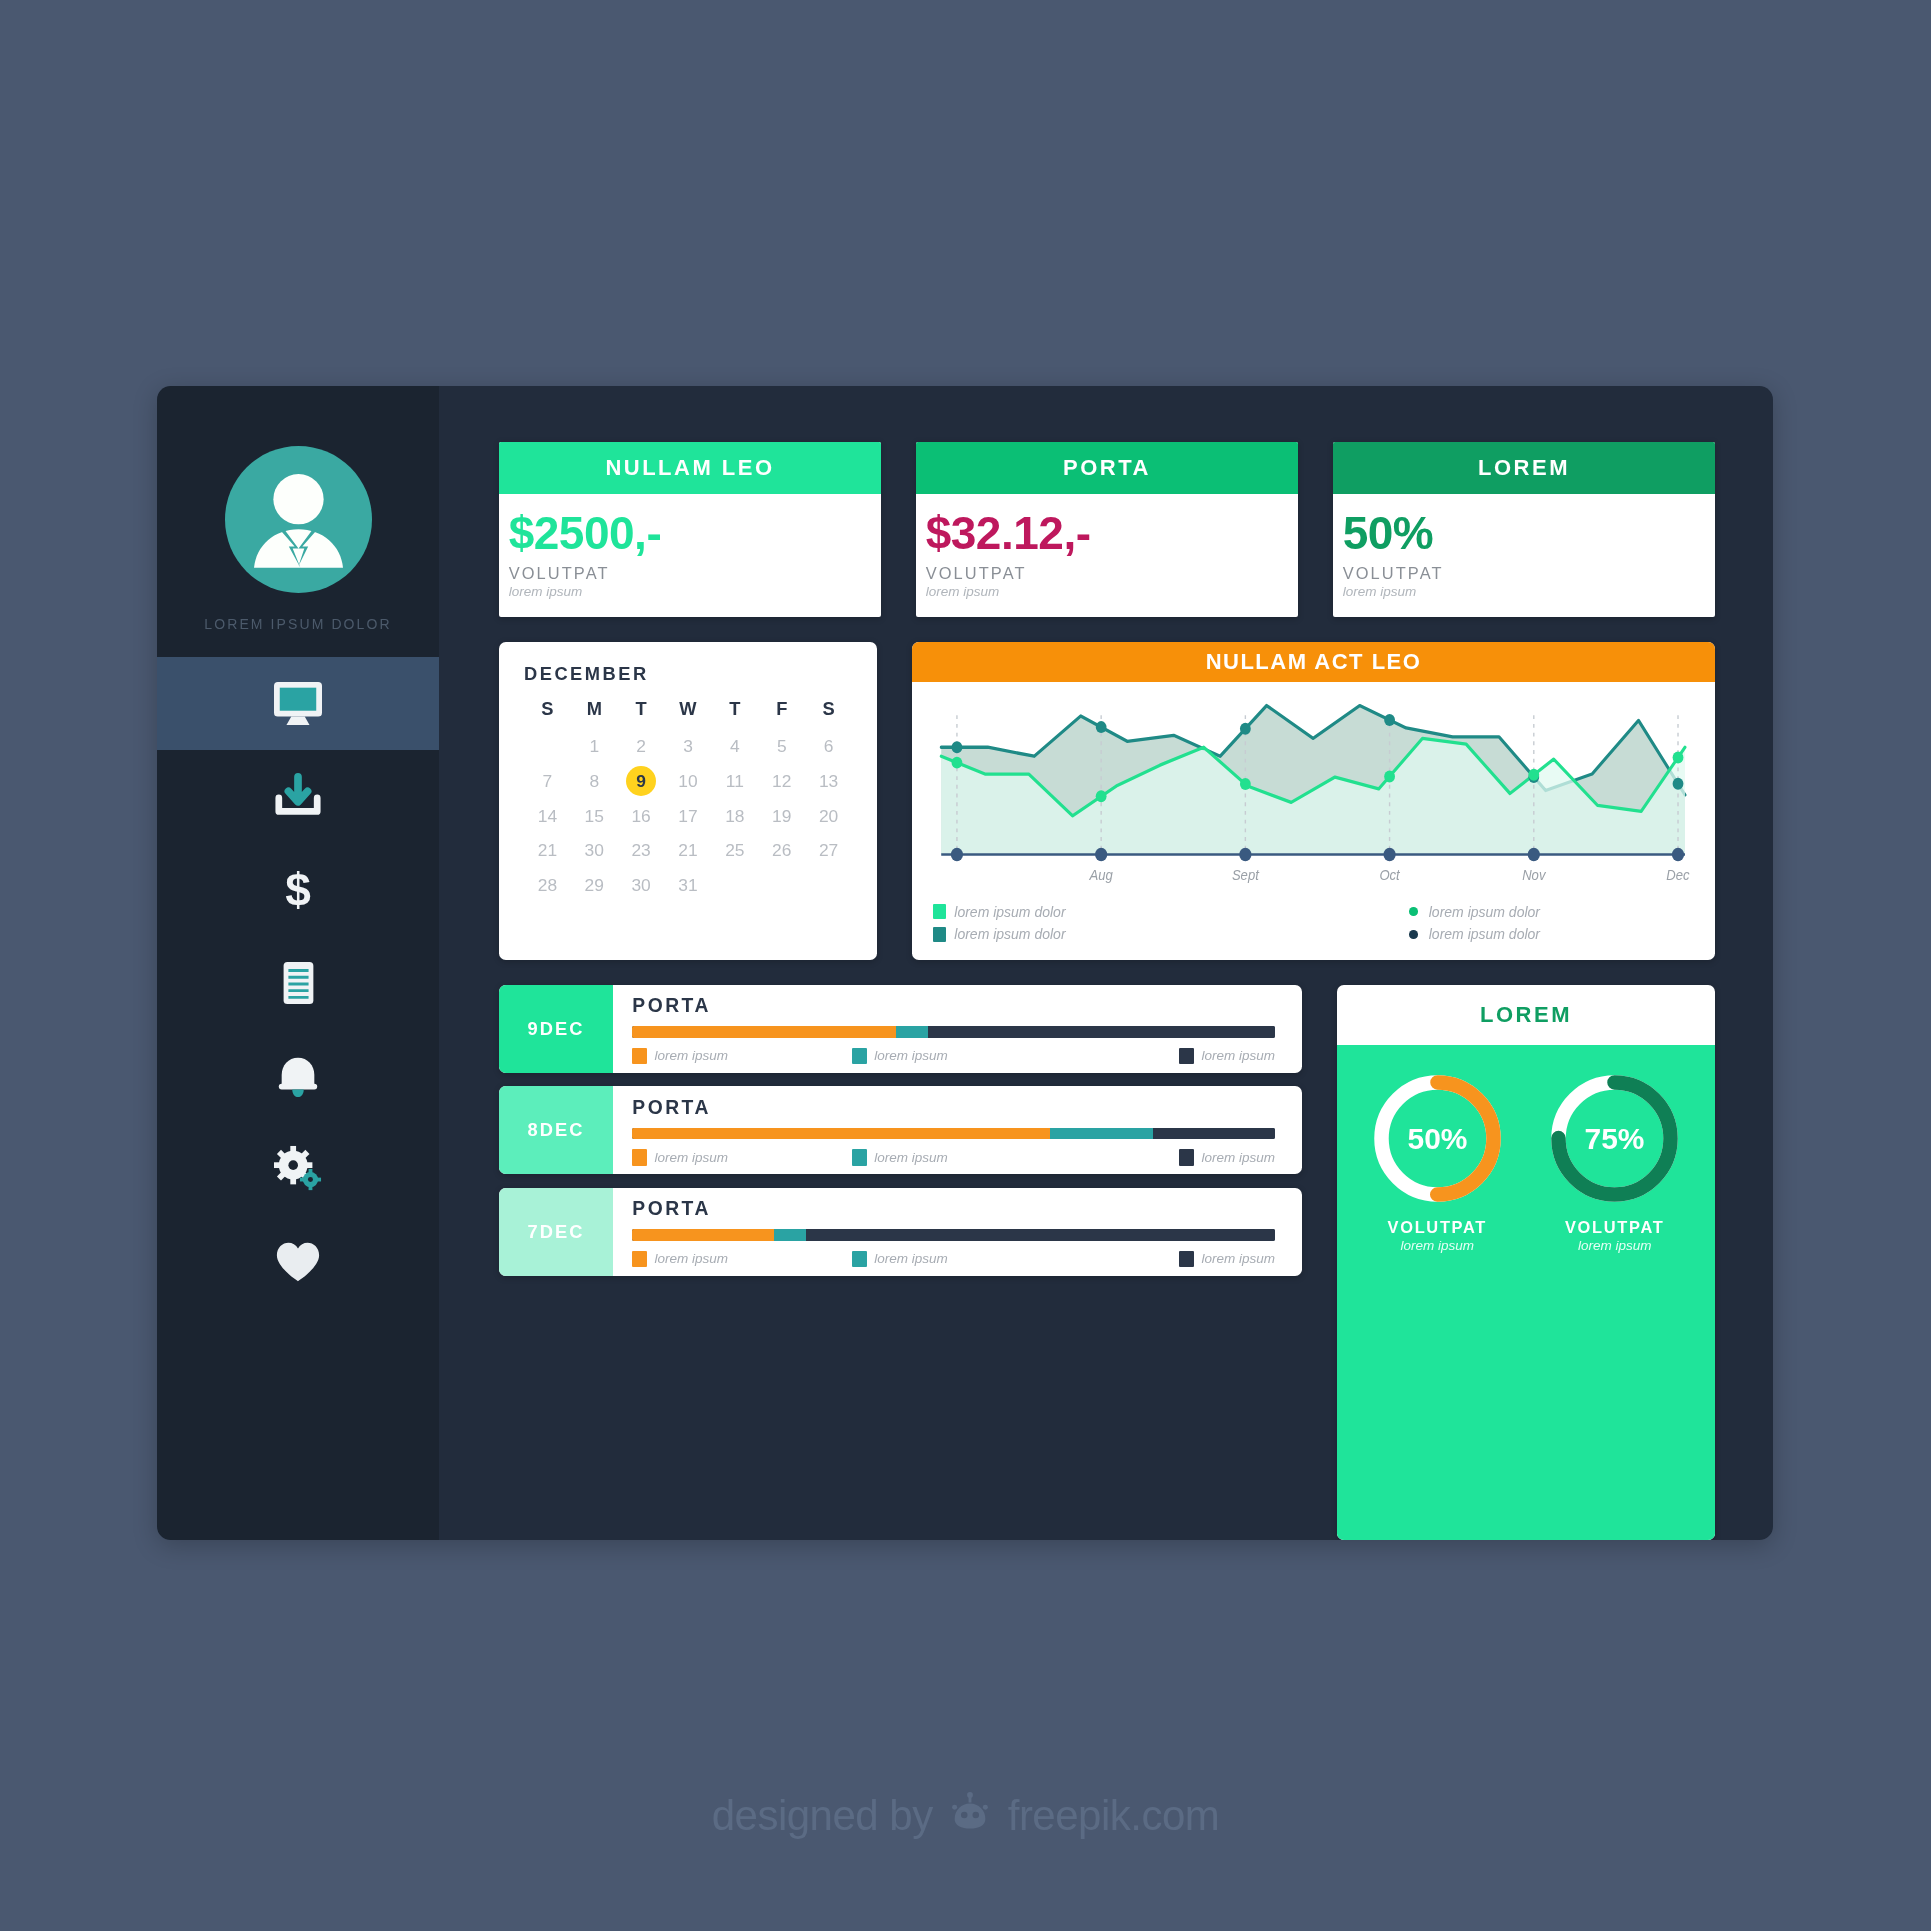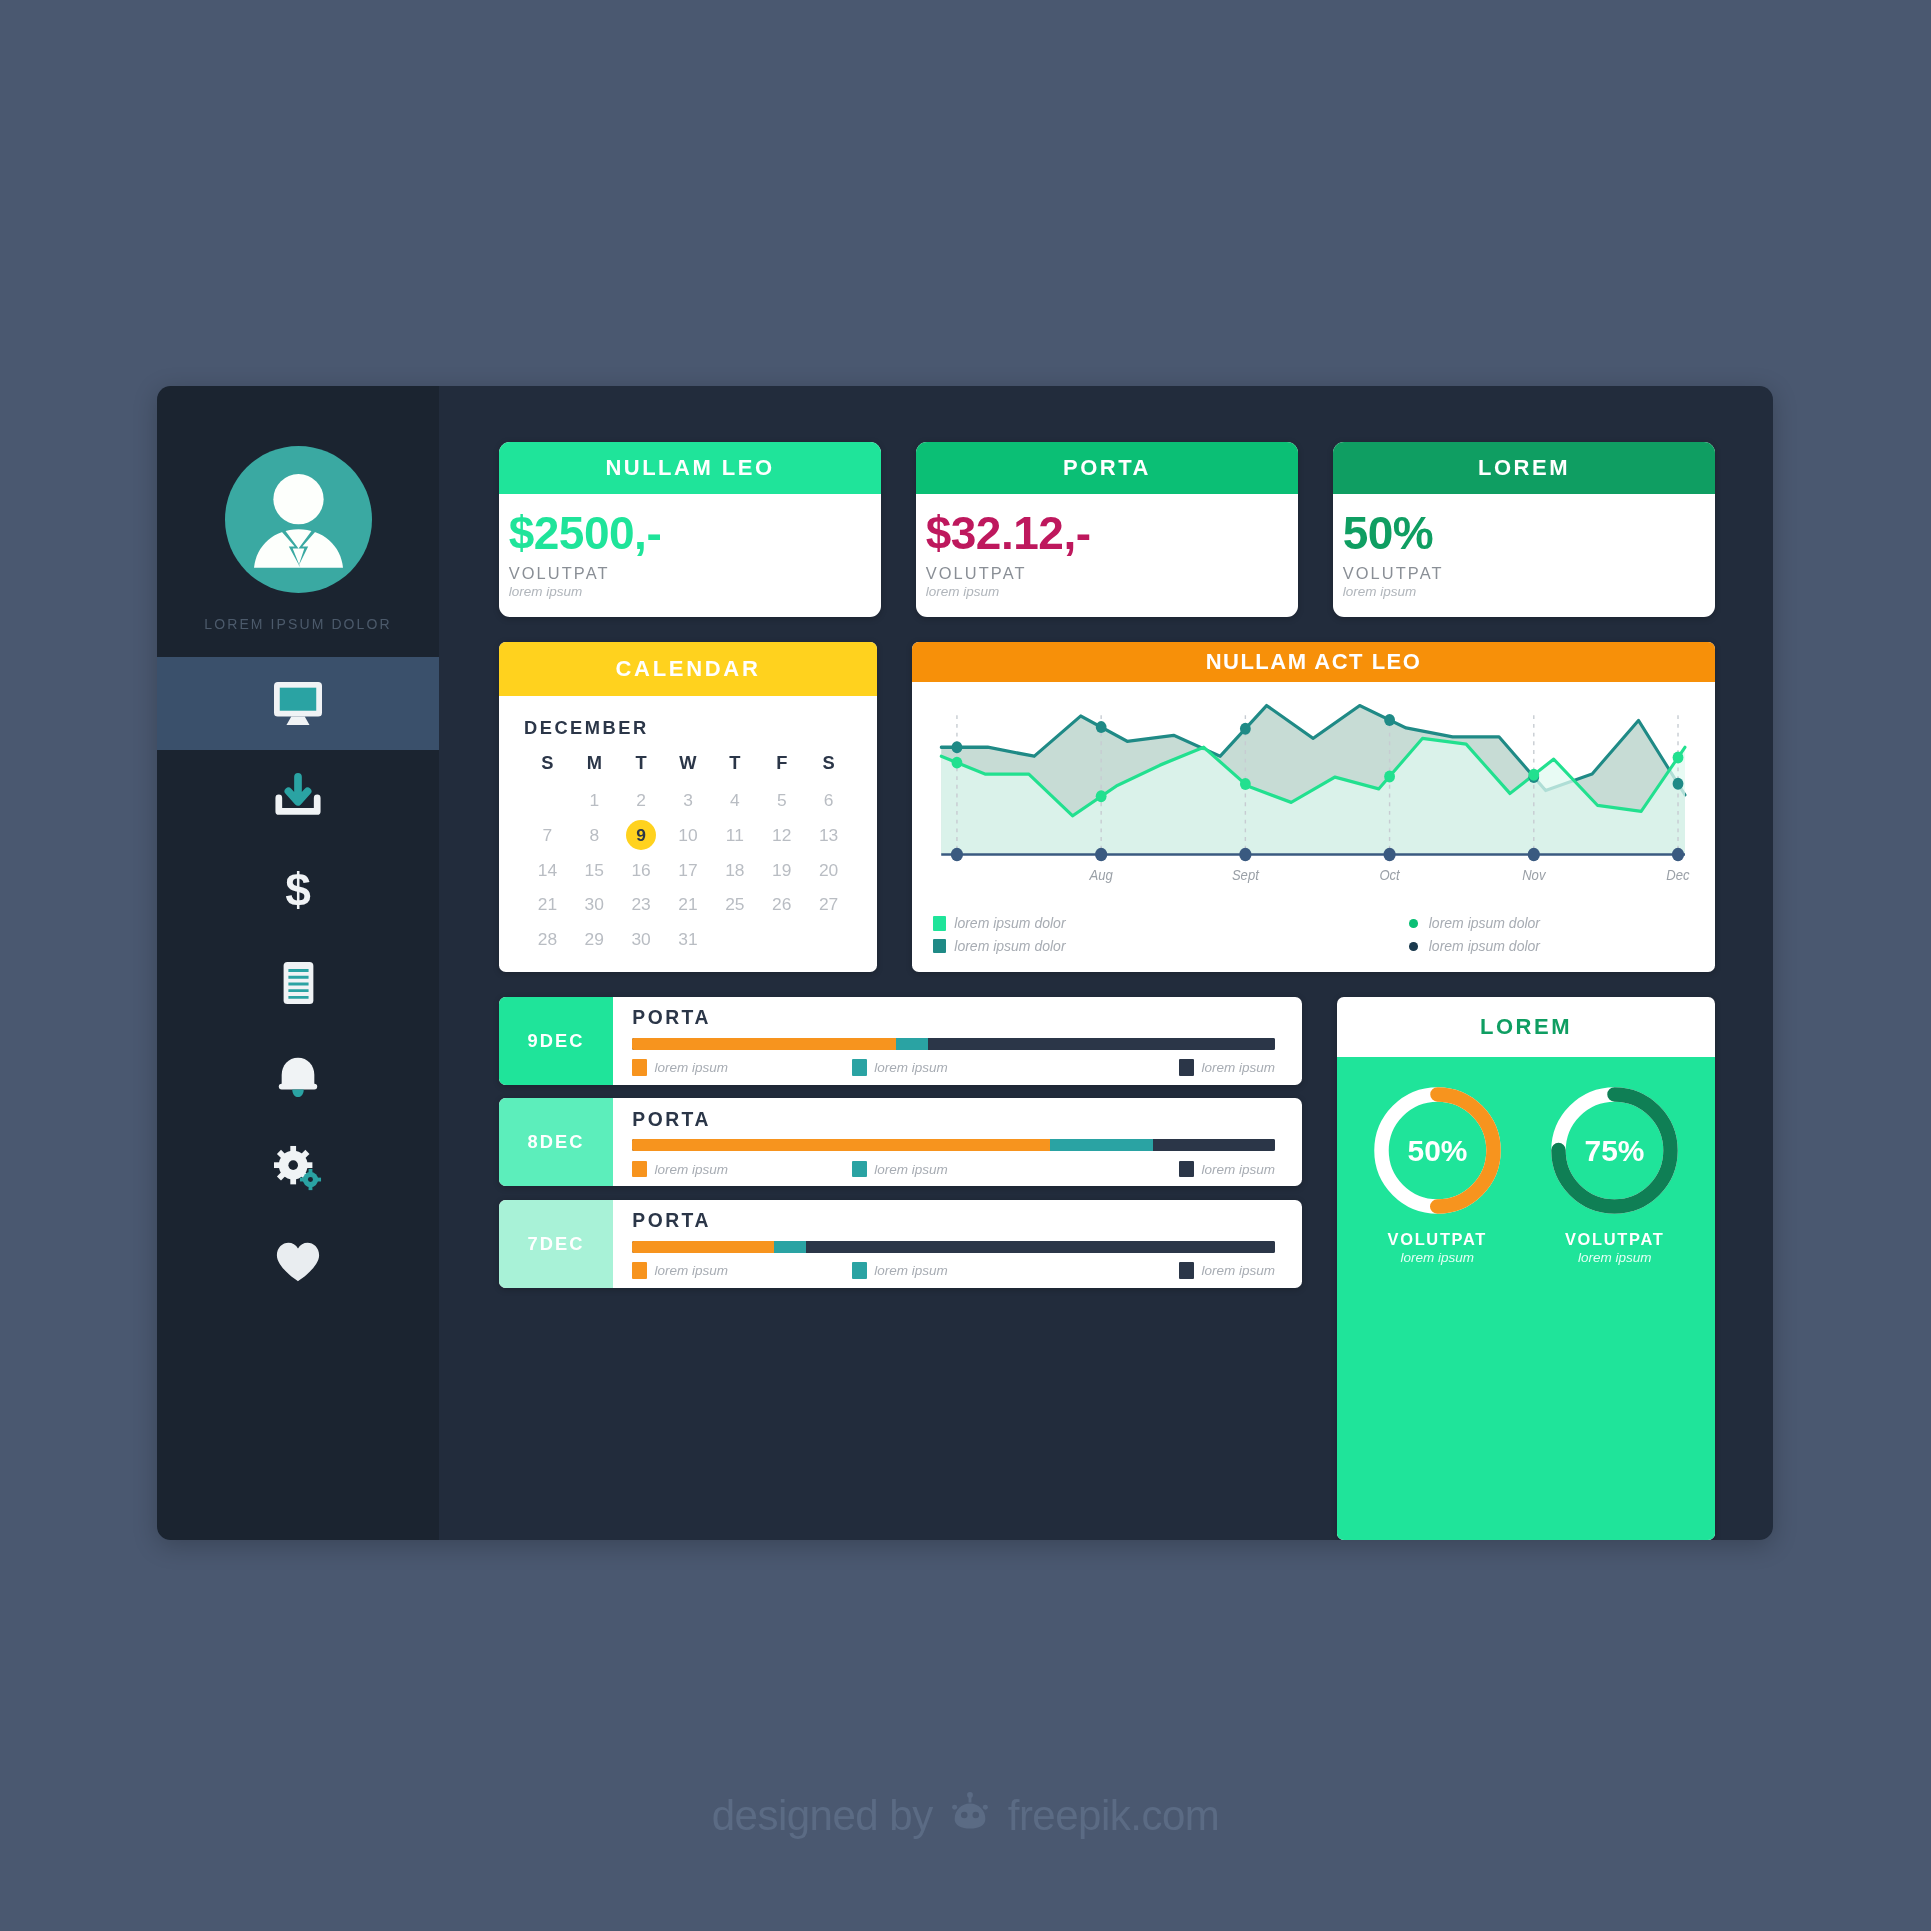--- a/index.html
+++ b/index.html
@@ -62,21 +62,21 @@
   #search-input::placeholder { color: #5d6d80; opacity: 1; }
   #search-icon { margin-left: 7.7px; margin-right: 9.7px; }
   #topbar-right { margin-left: auto; display: flex; align-items: center; gap: 19.3px; padding-top: 3.9px; }
   #greeting { color: #5d7089; font-size: 16.4px; letter-spacing: 3.3px; }
   #menu-icon { display: flex; flex-direction: column; gap: 4.8px; cursor: pointer; }
   #menu-icon span { display: block; width: 29px; height: 2.9px; background: #5d7089; border-radius: 1px; }
 
   
   #stats-row { display: flex; gap: 35px; margin-top: 23px; }
   .stat-card {
-    flex: 1; background: #ffffff; border-radius: 11px; overflow: hidden;
+    flex: 1; background: #ffffff; border-radius: 2px; overflow: hidden;
     box-shadow: 0 1.9px 6.8px rgba(0,0,0,.20);
   }
   .stat-head {
     height: 52px; display: flex; align-items: center; justify-content: center;
     color: #fff; font-size: 22px; font-weight: bold; letter-spacing: 2.5px;
   }
   .stat-body { padding: 15.4px 9.7px 17.4px; text-align: left; }
   .stat-value { font-size: 46px; font-weight: bold; letter-spacing: -0.5px; line-height: 1.05; }
   .stat-sub { margin-top: 6.8px; font-size: 16.4px; letter-spacing: 2.1px; color: #8a8f96; }
   .stat-sub2 { margin-top: 1px; font-size: 13.5px; font-style: italic; color: #b0b5bb; }
@@ -294,21 +294,20 @@
               <div class="stat-value" style="color: rgb(15, 158, 98);">50%</div>
               <div class="stat-sub">VOLUTPAT</div>
               <div class="stat-sub2">lorem ipsum</div>
             </div>
           </div>
         </div>
 
       <div id="mid-row">
 
         <div id="calendar">
-          <div id="cal-head" style="background: rgb(255, 210, 30);">CALENDAR</div>
           <div id="cal-body">
             <div id="cal-month">DECEMBER</div>
             <div id="cal-grid">
                 <div class="cal-dow">S</div>
                 <div class="cal-dow">M</div>
                 <div class="cal-dow">T</div>
                 <div class="cal-dow">W</div>
                 <div class="cal-dow">T</div>
                 <div class="cal-dow">F</div>
                 <div class="cal-dow">S</div>

